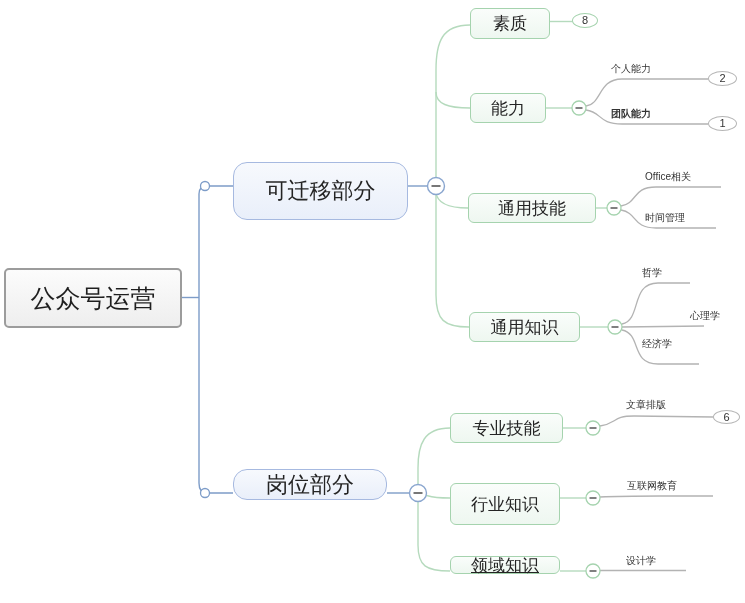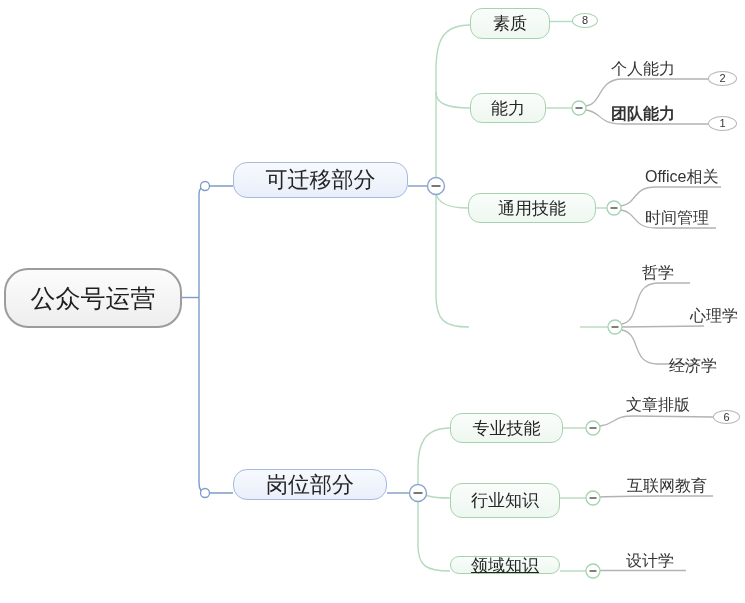--- a/index.html
+++ b/index.html
@@ -6,36 +6,36 @@
   #canvas{
     position:relative;width:745px;height:603px;background:#ffffff;overflow:hidden;
     font-family:"Liberation Sans","DejaVu Sans",sans-serif;color:#262626;
   }
   #links{position:absolute;left:0;top:0;}
   .node{
     position:absolute;box-sizing:border-box;display:flex;align-items:center;justify-content:center;
     white-space:nowrap;cursor:default;
   }
   .node.root{
-    border:2px solid #9c9c9c;border-radius:24px;
+    border:2px solid #9c9c9c;border-radius:5px;
     background:linear-gradient(#fcfcfc,#eeeeee);
     font-size:25px;color:#1f1f1f;
   }
   .node.blue{
     border:1.5px solid #a6b9e0;border-radius:14px;
     background:linear-gradient(#f7f9fd,#e9effa);
     font-size:22px;color:#242424;
   }
   .node.green{
-    border:1.3px solid #a5d3ae;border-radius:12px;
+    border:1.3px solid #a5d3ae;border-radius:6px;
     background:linear-gradient(#fafdfb,#eef7f0);
     font-size:17px;color:#242424;
   }
   .leaf{
-    position:absolute;font-size:16px;color:#333;white-space:nowrap;line-height:16px;
+    position:absolute;font-size:10px;color:#333;white-space:nowrap;line-height:16px;
   }
   .badge{
     position:absolute;box-sizing:border-box;border-radius:50%;
     background:#fff;display:flex;align-items:center;justify-content:center;
     font-size:11px;color:#333;line-height:1;
   }
   .badge.green{border:1.2px solid #a5d3ae;}
   .badge.gray{border:1.2px solid #b5b5b5;}
 </style>
 </head>
@@ -115,37 +115,38 @@
       <line x1="589.5" y1="498" x2="596.5" y2="498" stroke="#4a4a4a" stroke-width="1.4"></line>
     </g>
     <g>
       <circle cx="593" cy="571" r="7" fill="#fff" stroke="#a5d3ae" stroke-width="1.3"></circle>
       <line x1="589.5" y1="571" x2="596.5" y2="571" stroke="#4a4a4a" stroke-width="1.4"></line>
     </g>
   </svg>
 
   <div class="node root" style="left:4px;top:268px;width:178px;height:60px;">公众号运营</div>
 
-  <div class="node blue" style="left:233px;top:162px;width:175px;height:36px;">可迁移部分</div>
+  <div class="node blue" style="left:233px;top:162px;width:175px;height:58px;">可迁移部分</div>
   <div class="node blue" style="left:233px;top:469px;width:154px;height:31px;">岗位部分</div>
 
   <div class="node green" style="left:470px;top:8px;width:80px;height:31px;">素质</div>
   <div class="node green" style="left:470px;top:93px;width:76px;height:30px;">能力</div>
   <div class="node green" style="left:468px;top:193px;width:128px;height:30px;">通用技能</div>
+  <div class="node green" style="left:469px;top:312px;width:111px;height:30px;">通用知识</div>
   <div class="node green" style="left:450px;top:413px;width:113px;height:30px;">专业技能</div>
-  <div class="node green" style="left:450px;top:483px;width:110px;height:35px;">行业知识</div>
+  <div class="node green" style="left:450px;top:483px;width:110px;height:42px;">行业知识</div>
   <div class="node green" style="left:450px;top:556px;width:110px;height:18px;text-decoration:underline;">领域知识</div>
 
   <div class="leaf" style="left:611px;top:61px;">个人能力</div>
   <div class="leaf" style="left:611px;top:106px;font-weight:bold;">团队能力</div>
   <div class="leaf" style="left:645px;top:169px;text-align:right;">Office相关</div>
   <div class="leaf" style="left:645px;top:210px;">时间管理</div>
   <div class="leaf" style="left:642px;top:265px;">哲学</div>
   <div class="leaf" style="left:642px;top:308px;margin-left:48px;">心理学</div>
-  <div class="leaf" style="left:642px;top:358px;margin-left:27px;">经济学</div>
+  <div class="leaf" style="left:642px;top:336px;">经济学</div>
   <div class="leaf" style="left:626px;top:397px;">文章排版</div>
   <div class="leaf" style="left:627px;top:478px;">互联网教育</div>
   <div class="leaf" style="left:626px;top:553px;">设计学</div>
 
   <div class="badge green" style="left:572px;top:13px;width:26px;height:15px;">8</div>
   <div class="badge gray" style="left:708px;top:71px;width:29px;height:15px;">2</div>
   <div class="badge gray" style="left:708px;top:116px;width:29px;height:15px;">1</div>
   <div class="badge gray" style="left:713px;top:410px;width:27px;height:14px;">6</div>
 
 </div>

